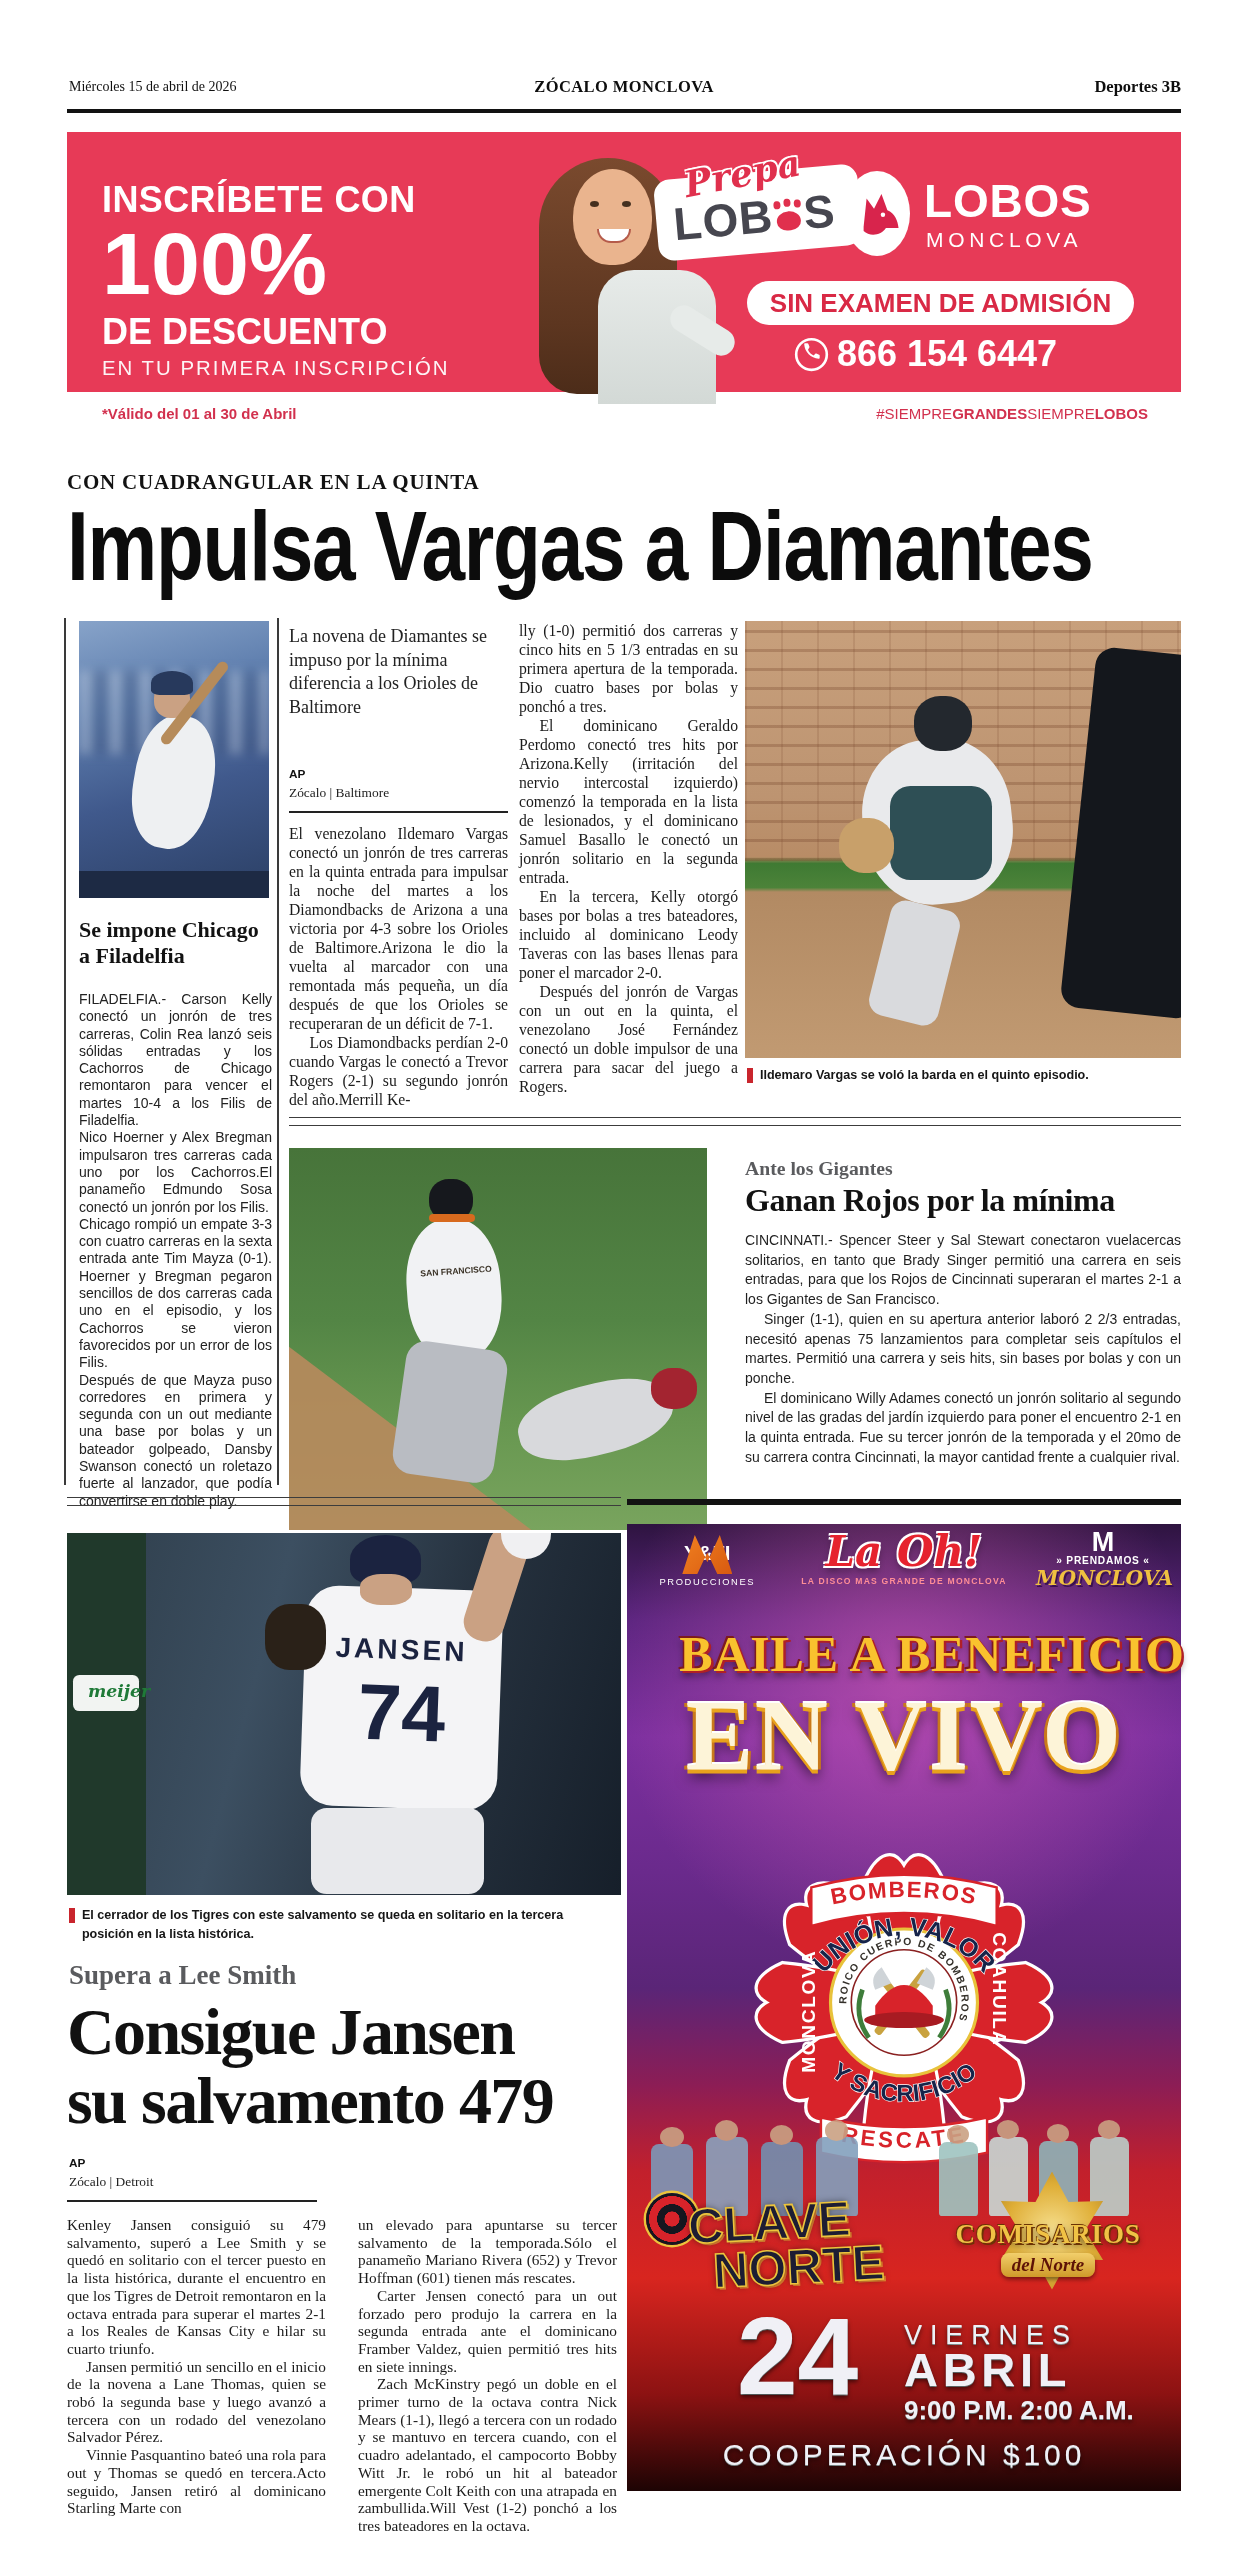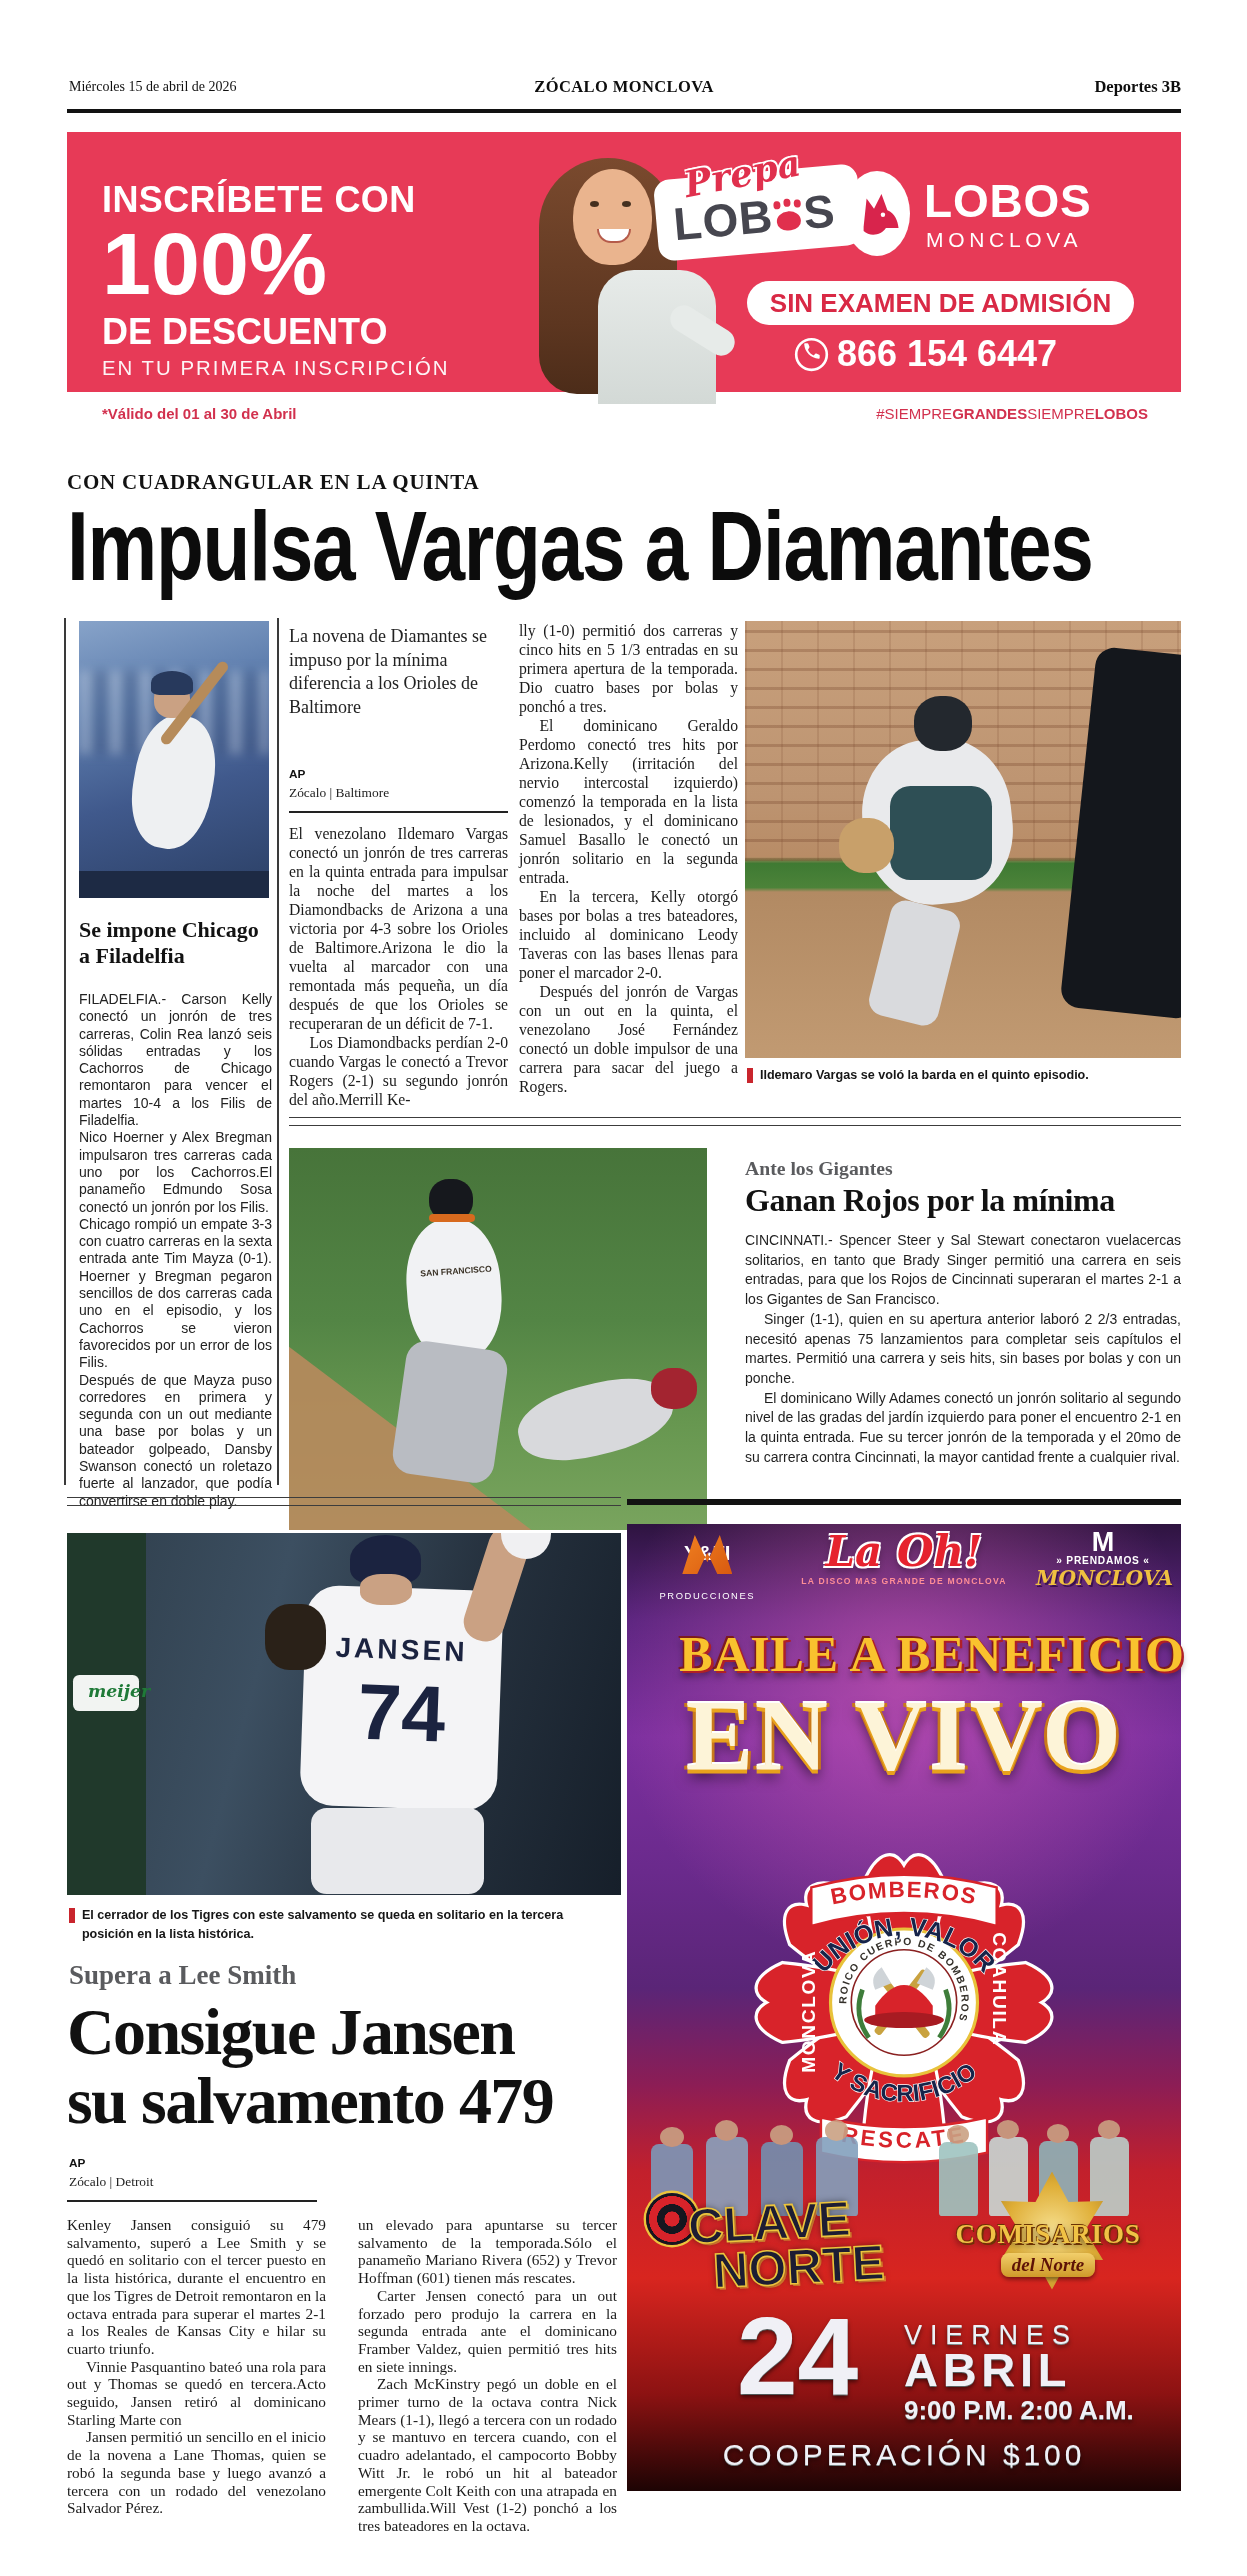--- a/index.html
+++ b/index.html
@@ -253,35 +253,35 @@
   <div class="abs gray-kicker serif" style="left:69px;top:1960px;font-size:27px;">Supera a Lee Smith</div>
   <div class="abs jansen-head serif" style="left:67px;top:1997px;">
     <div>Consigue Jansen</div>
     <div>su salvamento 479</div>
   </div>
   <div class="abs byl-ag" style="left:69px;top:2156px;">AP</div>
   <div class="abs byl-pl serif" style="left:69px;top:2174px;">Zócalo | Detroit</div>
   <div class="abs" style="left:67px;top:2200px;width:250px;height:1.6px;background:#222;"></div>
   <div class="abs body-jansen just" style="left:67px;top:2216px;width:259px;">
     <p>Kenley Jansen consiguió su 479 salvamento, superó a Lee Smith y se quedó en solitario con el tercer puesto en la lista histórica, durante el encuentro en que los Tigres de Detroit remontaron en la octava entrada para superar el martes 2-1 a los Reales de Kansas City e hilar su cuarto triunfo.</p>
+    <p class="ind">Jansen permitió un sencillo en el inicio de la novena a Lane Thomas, quien se robó la segunda base y luego avanzó a tercera con un rodado del venezolano Salvador Pérez.</p>
     <p class="ind">Vinnie Pasquantino bateó una rola para out y Thomas se quedó en tercera.Acto seguido, Jansen retiró al dominicano Starling Marte con</p>
-    <p class="ind">Jansen permitió un sencillo en el inicio de la novena a Lane Thomas, quien se robó la segunda base y luego avanzó a tercera con un rodado del venezolano Salvador Pérez.</p>
   </div>
   <div class="abs body-jansen just" style="left:358px;top:2216px;width:259px;">
     <p>un elevado para apuntarse su tercer salvamento de la temporada.Sólo el panameño Mariano Rivera (652) y Trevor Hoffman (601) tienen más rescates.</p>
     <p class="ind">Carter Jensen conectó para un out forzado pero produjo la carrera en la segunda entrada ante el dominicano Framber Valdez, quien permitió tres hits en siete innings.</p>
     <p class="ind">Zach McKinstry pegó un doble en el primer turno de la octava contra Nick Mears (1-1), llegó a tercera con un rodado y se mantuvo en tercera cuando, con el cuadro adelantado, el campocorto Bobby Witt Jr. le robó un hit al bateador emergente Colt Keith con una atrapada en zambullida.Will Vest (1-2) ponchó a los tres bateadores en la octava.</p>
   </div>
 
   <div class="abs event" style="left:627px;top:1524px;width:554px;height:967px;">
 
     <div class="abs" style="left:17.3px;top:11px;width:126px;text-align:center;">
       <div style="display:inline-block;width:50px;height:39px;background:linear-gradient(135deg,#f08020,#d85a10);clip-path:polygon(0 100%,25% 0,50% 70%,75% 0,100% 100%,70% 100%,50% 45%,30% 100%);"></div>
       <div class="ev-small white" style="font-weight:bold;font-size:20.4px;margin-top:-36px;">Y&amp;FI</div>
-      <div class="ev-small white" style="font-size:9.4px;letter-spacing:1.6px;margin-top:25px;">PRODUCCIONES</div>
+      <div class="ev-small white" style="font-size:9.4px;letter-spacing:1.6px;margin-top:11px;">PRODUCCIONES</div>
     </div>
     <div class="abs" style="left:167px;top:3.1px;width:220px;text-align:center;">
       <div class="laoh">La Oh!</div>
       <div class="ev-small" style="font-size:8.6px;letter-spacing:1.2px;color:#ff8d96;font-weight:bold;">LA DISCO MAS GRANDE DE MONCLOVA</div>
     </div>
     <div class="abs" style="left:409px;top:6.3px;width:134px;text-align:center;">
       <div class="ev-small white" style="font-size:27px;font-weight:bold;line-height:.9;">M</div>
       <div class="ev-small white" style="font-size:10.2px;font-weight:bold;letter-spacing:0.8px;">» PRENDAMOS «</div>
       <div class="dser" style="font-style:italic;font-weight:bold;font-size:20.4px;color:#f0c040;text-shadow:1.6px 1.6px 0 #3a1050;">MONCLOVA</div>
     </div>

